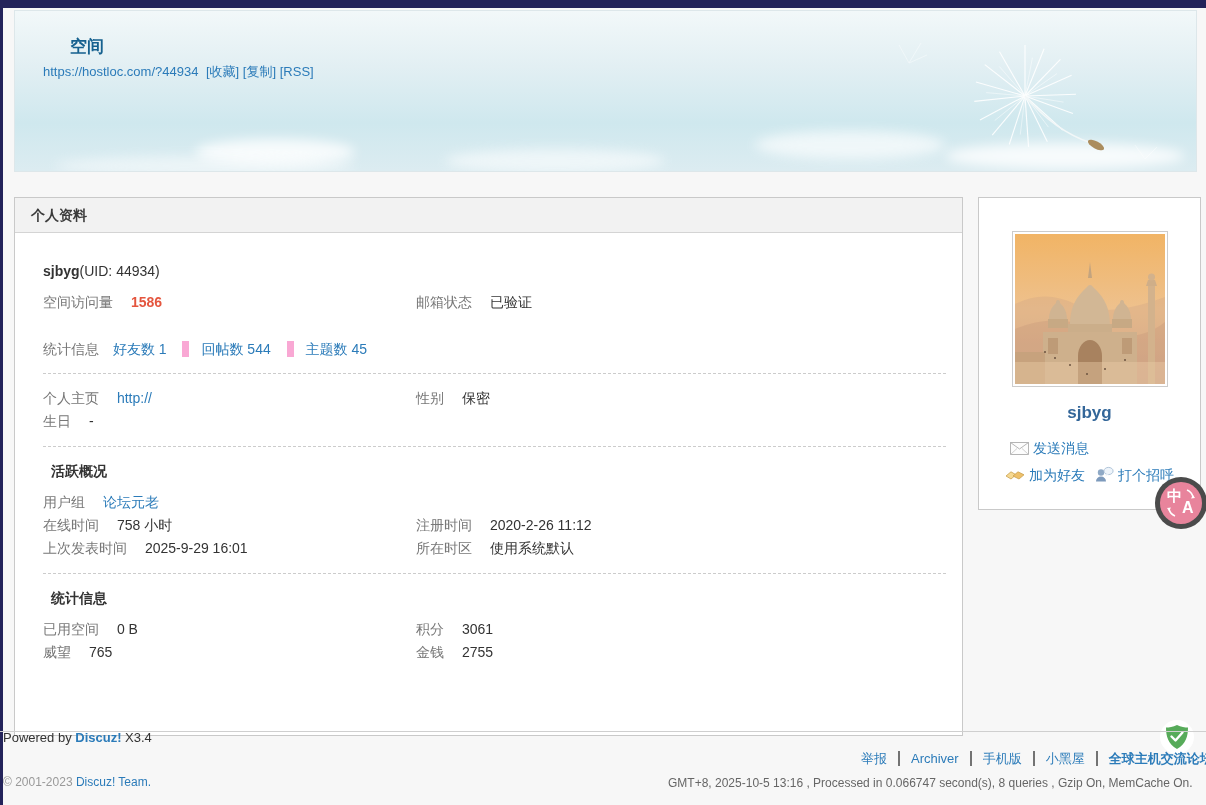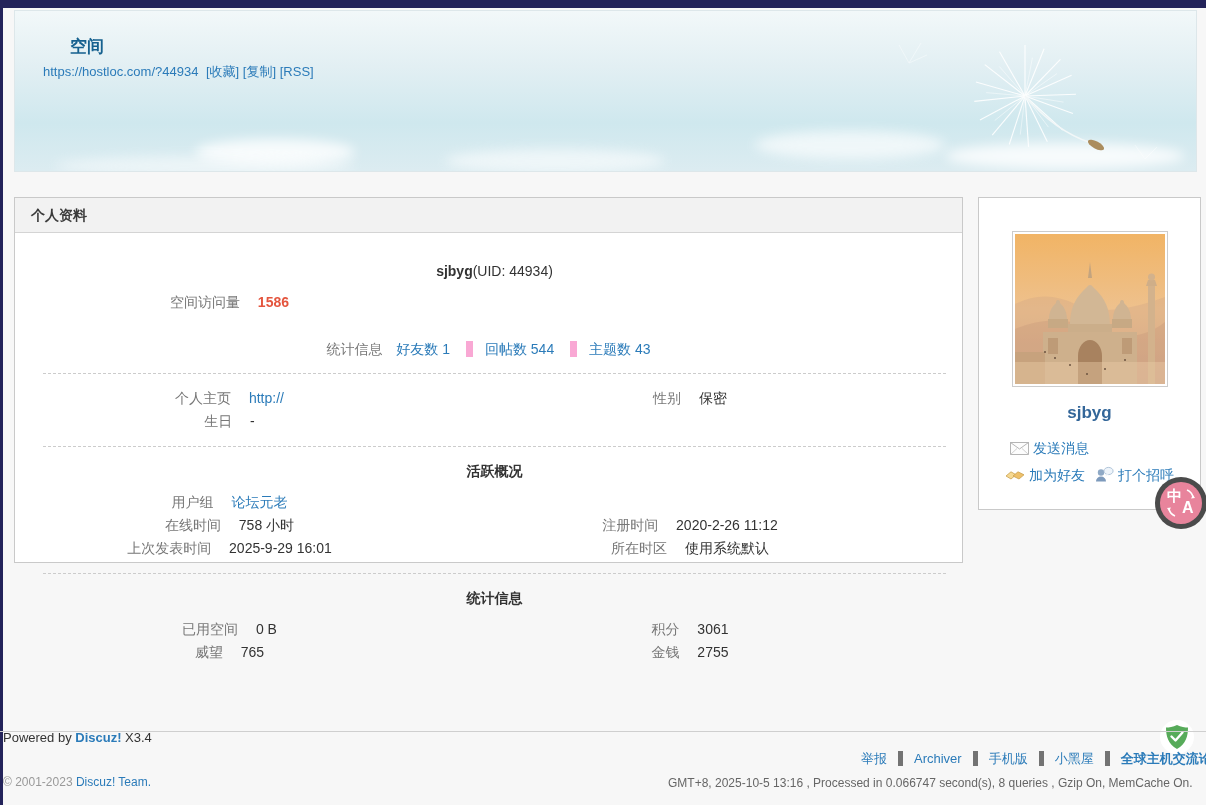--- a/index.html
+++ b/index.html
@@ -19,25 +19,25 @@
   .banner-url span { margin-right:4px; }
   .cloud { position:absolute; background:rgba(255,255,255,.8); border-radius:50%; filter:blur(6px); }
   .dandelion { position:absolute; left:880px; top:20px; }
 
   
   .box { position:absolute; background:#fff; border:1px solid #c9c9c9; }
   .box-header { height:35px; line-height:35px; background:#f2f2f2; border-bottom:1px solid #d4d4d4;
     padding-left:16px; font-size:14px; font-weight:bold; color:#3c3c3c; }
 
   
-  .profile { left:14px; top:197px; width:949px; height:366px; }
-  .profile-body { padding:30px 16px 0 28px; font-size:14px;text-align:center; }
+  .profile { left:14px; top:197px; width:949px; height:539px; }
+  .profile-body { padding:30px 16px 0 28px; font-size:14px; }
   .name-row { margin-bottom:12px; }
   .name-row b { font-size:14px; color:#333; }
-  .row { display:flex; line-height:23px;gap:18px; }
+  .row { display:flex; line-height:23px; }
   .cell-l { width:373px; }
   .cell-r { flex:1; }
   .lbl { color:#777; margin-right:14px; }
   .val { color:#333; }
   .orange { color:#e4553e; font-weight:bold; }
   .stats-row { margin-top:24px; line-height:22px; }
   .stats-row .lbl { margin-right:6px; }
   .stats-row a.link { padding:0 12px; }
   .stats-row a.link:first-of-type { padding-left:4px; }
   .stats-row a.link + a.link { border-left:7px solid #f9a8d4; }
@@ -65,21 +65,21 @@
     border-radius:50%; background:#fff; }
   .shield-halo svg { position:absolute; left:5px; top:4px; }
 
   
   .footer-line { position:absolute; left:0; top:731px; width:1206px; height:1px; background:#cfcfcf; }
   .f-left1 { position:absolute; left:3px; top:730px; font-size:13px; color:#333; }
   .f-left1 .brand { color:#2b7bb9; font-weight:bold; }
   .f-left2 { position:absolute; left:3px; top:775px; font-size:12px; color:#999; }
   .f-right1 { position:absolute; left:850px; top:750px; font-size:13px; white-space:nowrap; }
   .f-right1 a { color:#2b7bb9; padding:0 11px; }
-  .f-right1 a + a { border-left:5px solid #737373; }
+  .f-right1 a + a { border-left:2px solid #737373; }
   .f-right1 a.bold { font-weight:bold; }
   .f-right2 { position:absolute; left:668px; top:776px; font-size:12px; color:#666; white-space:nowrap; }
 </style>
 </head>
 <body>
 
 <div class="topbar"></div>
 <div class="leftedge"></div>
 
 <div class="banner">
@@ -140,26 +140,30 @@
   <div class="box-header">个人资料</div>
   <div class="profile-body">
     <div class="name-row">
       <b>sjbyg</b><span>(UID: 44934)</span>
     </div>
     <div class="row">
       <div class="cell-l">
         <span class="lbl">空间访问量</span>
         <span class="orange">1586</span>
       </div>
+      <div class="cell-r">
+        <span class="lbl">邮箱状态</span>
+        <span class="val">已验证</span>
+      </div>
     </div>
     <div class="stats-row">
       <span class="lbl">统计信息</span>
       <a class="link">好友数 1</a>
       <a class="link">回帖数 544</a>
-      <a class="link">主题数 43</a>
+      <a class="link">主题数 45</a>
     </div>
     <hr class="dashed">
     <div class="row">
       <div class="cell-l">
         <span class="lbl">个人主页</span>
         <a class="link">http://</a>
       </div>
       <div class="cell-r">
         <span class="lbl">性别</span>
         <span class="val">保密</span>

